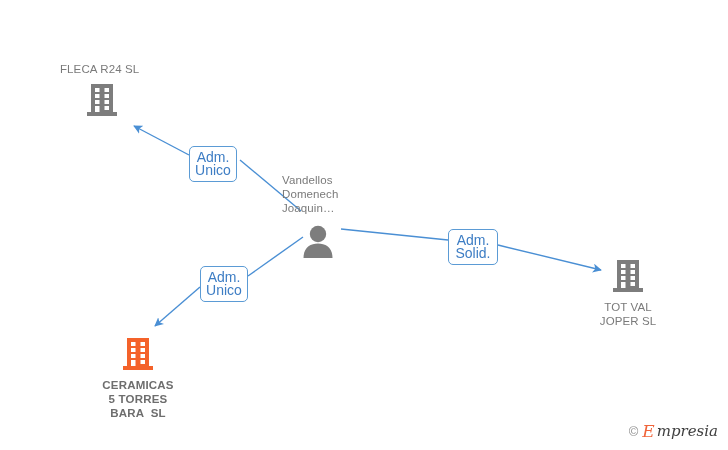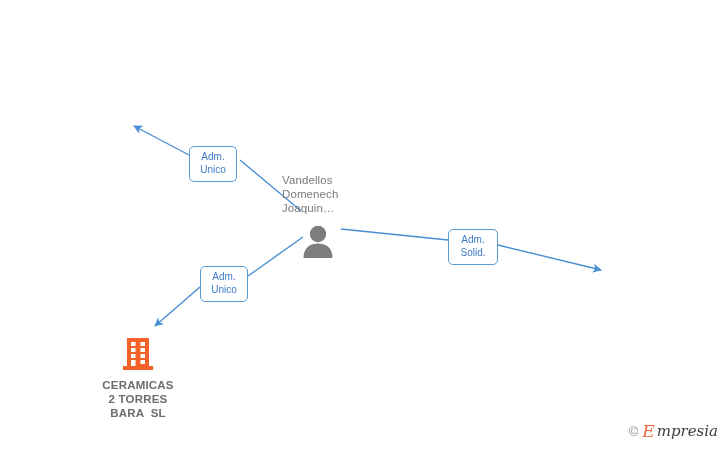--- a/index.html
+++ b/index.html
@@ -98,21 +98,21 @@
   }
 
   
   .rel-badge {
     position: absolute;
     box-sizing: border-box;
     background: #ffffff;
     border: 1.4px solid #5b9bd5;
     border-radius: 5px;
     color: #3d7dc4;
-    font-size: 10px;
+    font-size: 14px;
     line-height: 12.5px;
     text-align: center;
     padding: 4px 5px 5px 5px;
     white-space: pre-line;
   }
   #badge-fleca {
     left: 189px;
     top: 146px;
     width: 48px;
   }
@@ -174,47 +174,78 @@
 
     <path d="M 341 229 L 448 240" stroke="#4a8fd4" stroke-width="1.4" fill="none"></path>
 
     <path d="M 498 245 L 601 270" stroke="#4a8fd4" stroke-width="1.4" fill="none" marker-end="url(#arrow-ul)"></path>
 
     <path d="M 303 237 L 248 276" stroke="#4a8fd4" stroke-width="1.4" fill="none"></path>
 
     <path d="M 200 287 L 155 326" stroke="#4a8fd4" stroke-width="1.4" fill="none" marker-end="url(#arrow-ul)"></path>
   </svg>
 
+  <div class="node" id="node-fleca">
+    <div class="node-label label-left">FLECA R24 SL</div>
+    <svg class="node-icon" width="32" height="36" viewBox="0 0 32 36" xmlns="http://www.w3.org/2000/svg">
+      <rect x="5" y="2" width="22" height="28" fill="#7d7d7d"></rect>
+      <rect x="1" y="30" width="30" height="4" fill="#7d7d7d"></rect>
+      <rect x="9" y="6" width="4.5" height="4" fill="#ffffff"></rect>
+      <rect x="18.5" y="6" width="4.5" height="4" fill="#ffffff"></rect>
+      <rect x="9" y="12" width="4.5" height="4" fill="#ffffff"></rect>
+      <rect x="18.5" y="12" width="4.5" height="4" fill="#ffffff"></rect>
+      <rect x="9" y="18" width="4.5" height="4" fill="#ffffff"></rect>
+      <rect x="18.5" y="18" width="4.5" height="4" fill="#ffffff"></rect>
+      <rect x="9" y="24" width="4.5" height="6" fill="#ffffff"></rect>
+      <rect x="18.5" y="24" width="4.5" height="4" fill="#ffffff"></rect>
+    </svg>
+  </div>
 
   <div class="node" id="node-person">
     <div class="node-label label-left">Vandellos
 Domenech
 Joaquin…</div>
     <svg class="node-icon" width="36" height="36" viewBox="0 0 36 36" xmlns="http://www.w3.org/2000/svg">
       <circle cx="18" cy="11" r="8.2" fill="#7d7d7d"></circle>
       <path d="M 3.5 35 C 3.5 24.5 10.5 20.5 18 20.5 C 25.5 20.5 32.5 24.5 32.5 35 Z" fill="#7d7d7d"></path>
     </svg>
   </div>
 
+  <div class="node" id="node-totval">
+    <svg class="node-icon" width="32" height="36" viewBox="0 0 32 36" xmlns="http://www.w3.org/2000/svg">
+      <rect x="5" y="2" width="22" height="28" fill="#7d7d7d"></rect>
+      <rect x="1" y="30" width="30" height="4" fill="#7d7d7d"></rect>
+      <rect x="9" y="6" width="4.5" height="4" fill="#ffffff"></rect>
+      <rect x="18.5" y="6" width="4.5" height="4" fill="#ffffff"></rect>
+      <rect x="9" y="12" width="4.5" height="4" fill="#ffffff"></rect>
+      <rect x="18.5" y="12" width="4.5" height="4" fill="#ffffff"></rect>
+      <rect x="9" y="18" width="4.5" height="4" fill="#ffffff"></rect>
+      <rect x="18.5" y="18" width="4.5" height="4" fill="#ffffff"></rect>
+      <rect x="9" y="24" width="4.5" height="6" fill="#ffffff"></rect>
+      <rect x="18.5" y="24" width="4.5" height="4" fill="#ffffff"></rect>
+    </svg>
+    <div class="node-label label-center">TOT VAL
+JOPER SL</div>
+  </div>
 
   <div class="node" id="node-ceramicas">
     <svg class="node-icon" width="32" height="36" viewBox="0 0 32 36" xmlns="http://www.w3.org/2000/svg">
       <rect x="5" y="2" width="22" height="28" fill="#f4622a"></rect>
       <rect x="1" y="30" width="30" height="4" fill="#f4622a"></rect>
       <rect x="9" y="6" width="4.5" height="4" fill="#ffffff"></rect>
       <rect x="18.5" y="6" width="4.5" height="4" fill="#ffffff"></rect>
       <rect x="9" y="12" width="4.5" height="4" fill="#ffffff"></rect>
       <rect x="18.5" y="12" width="4.5" height="4" fill="#ffffff"></rect>
       <rect x="9" y="18" width="4.5" height="4" fill="#ffffff"></rect>
       <rect x="18.5" y="18" width="4.5" height="4" fill="#ffffff"></rect>
       <rect x="9" y="24" width="4.5" height="6" fill="#ffffff"></rect>
       <rect x="18.5" y="24" width="4.5" height="4" fill="#ffffff"></rect>
     </svg>
     <div class="node-label label-center bold">CERAMICAS
-2 TORRES
+5 TORRES
 BARA  SL</div>
   </div>
 
   <div class="rel-badge" id="badge-fleca">Adm.
 Unico</div>
 
   <div class="rel-badge" id="badge-ceramicas">Adm.
 Unico</div>
 
   <div class="rel-badge" id="badge-totval">Adm.

